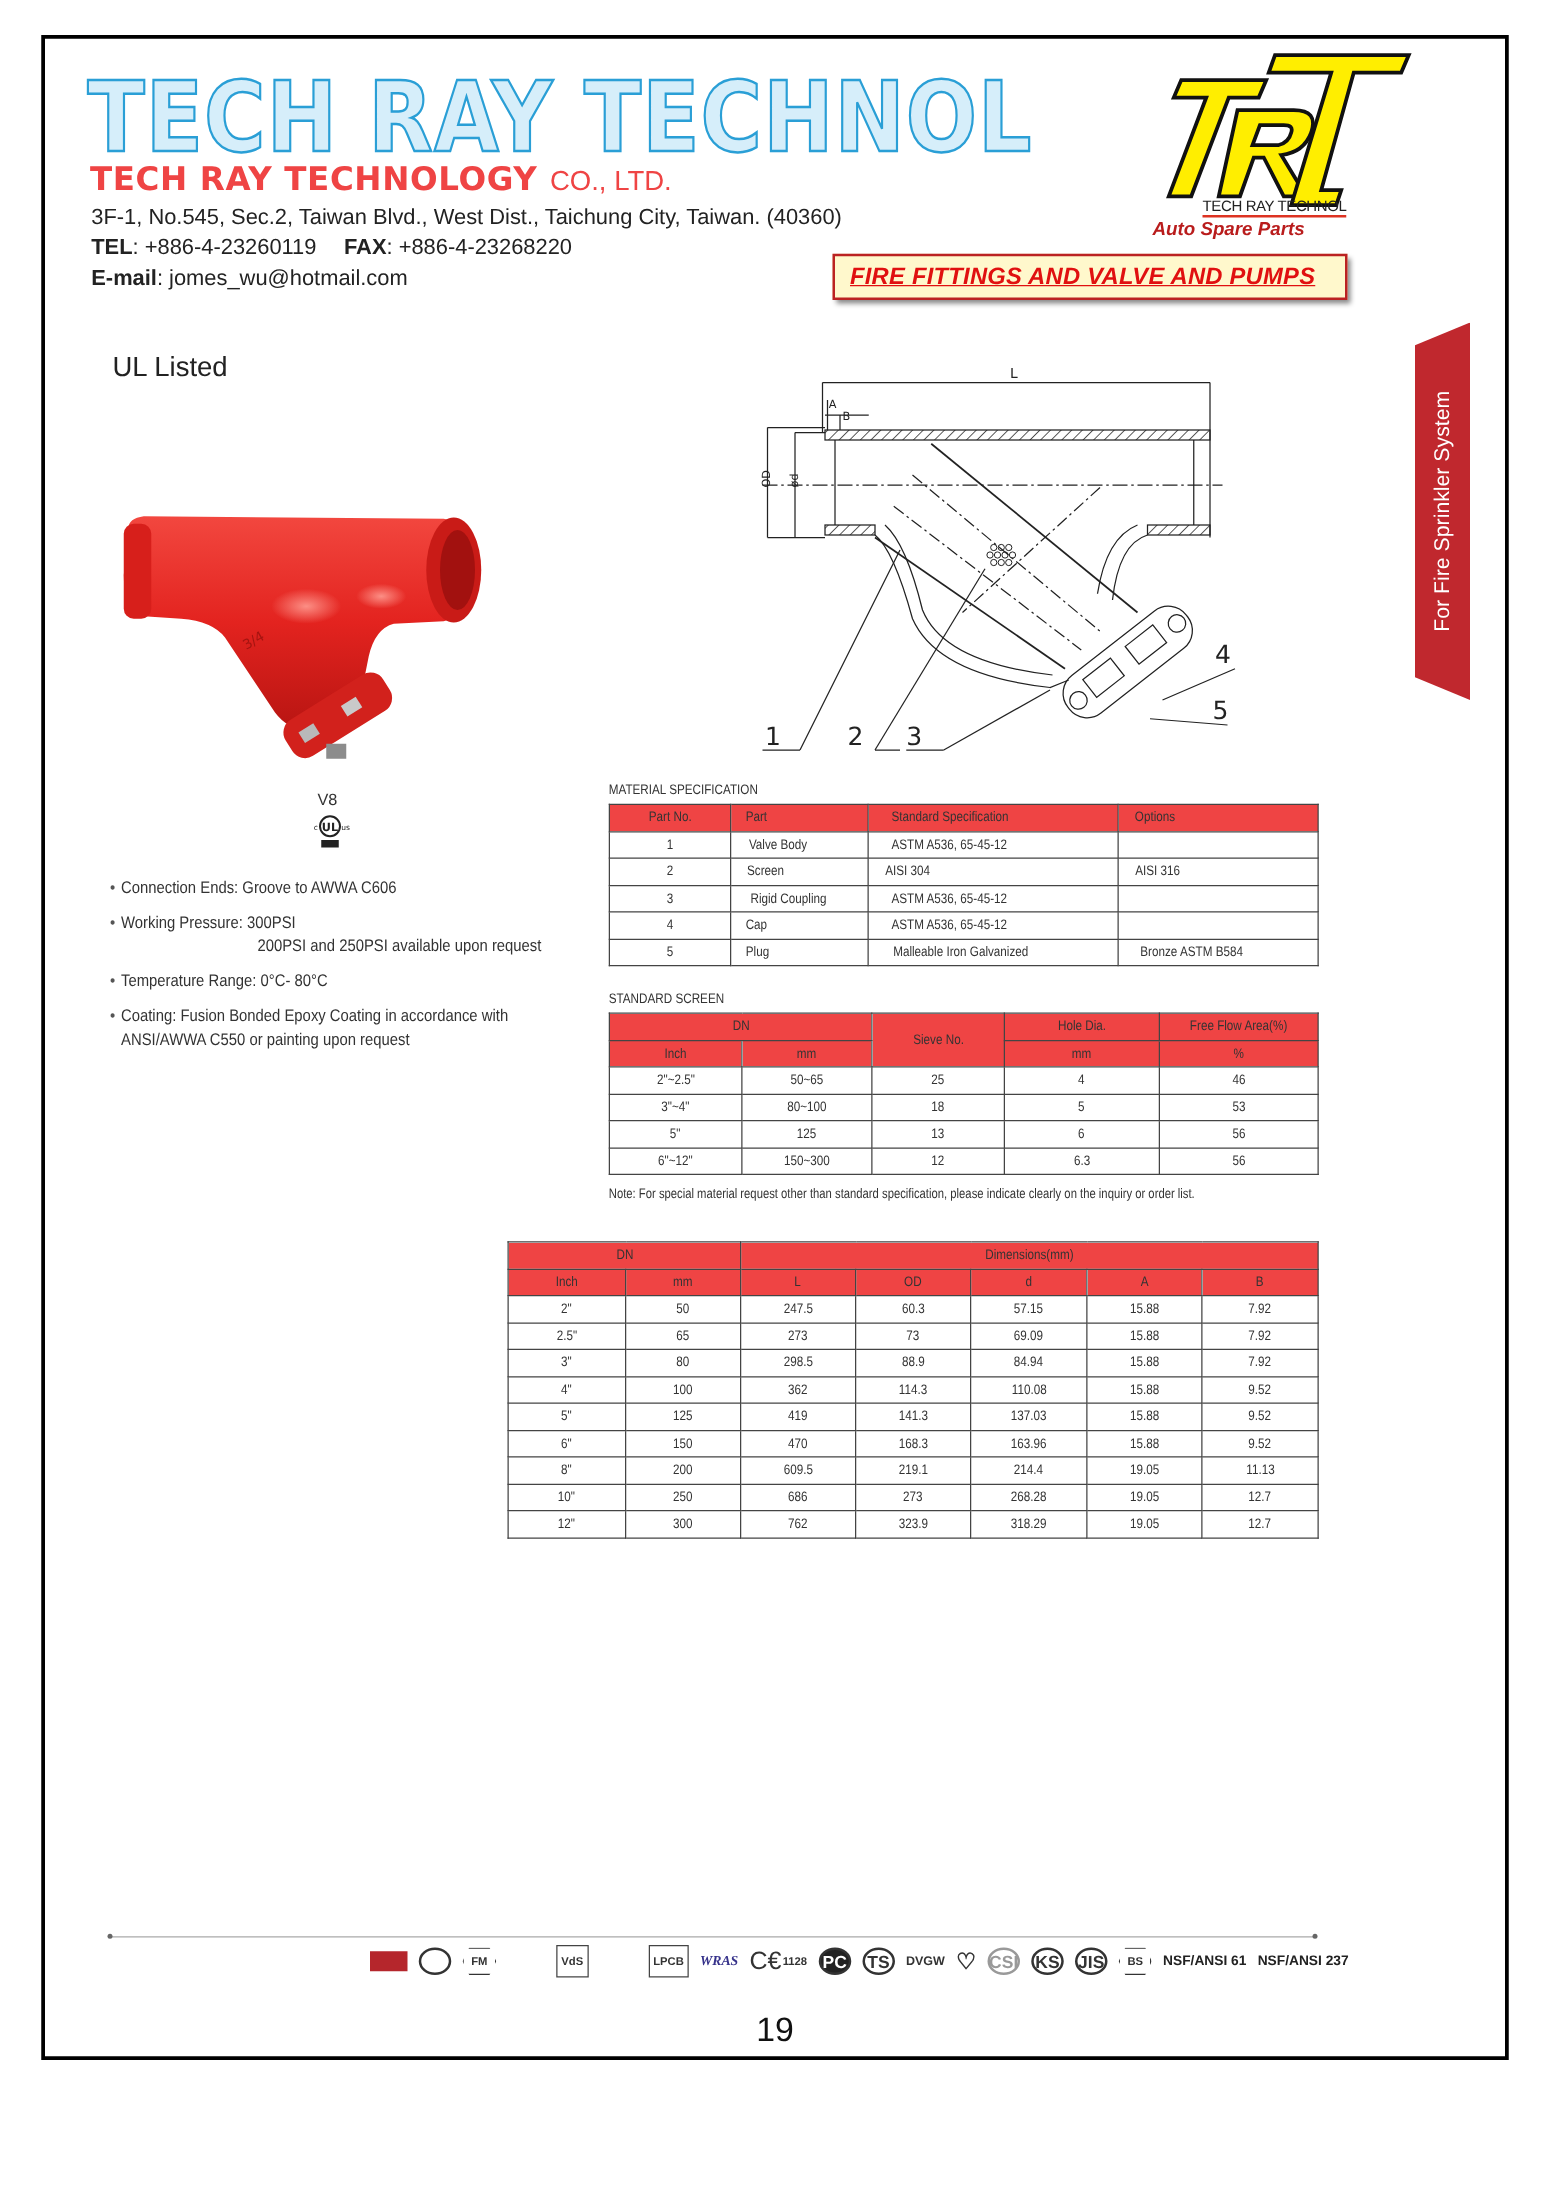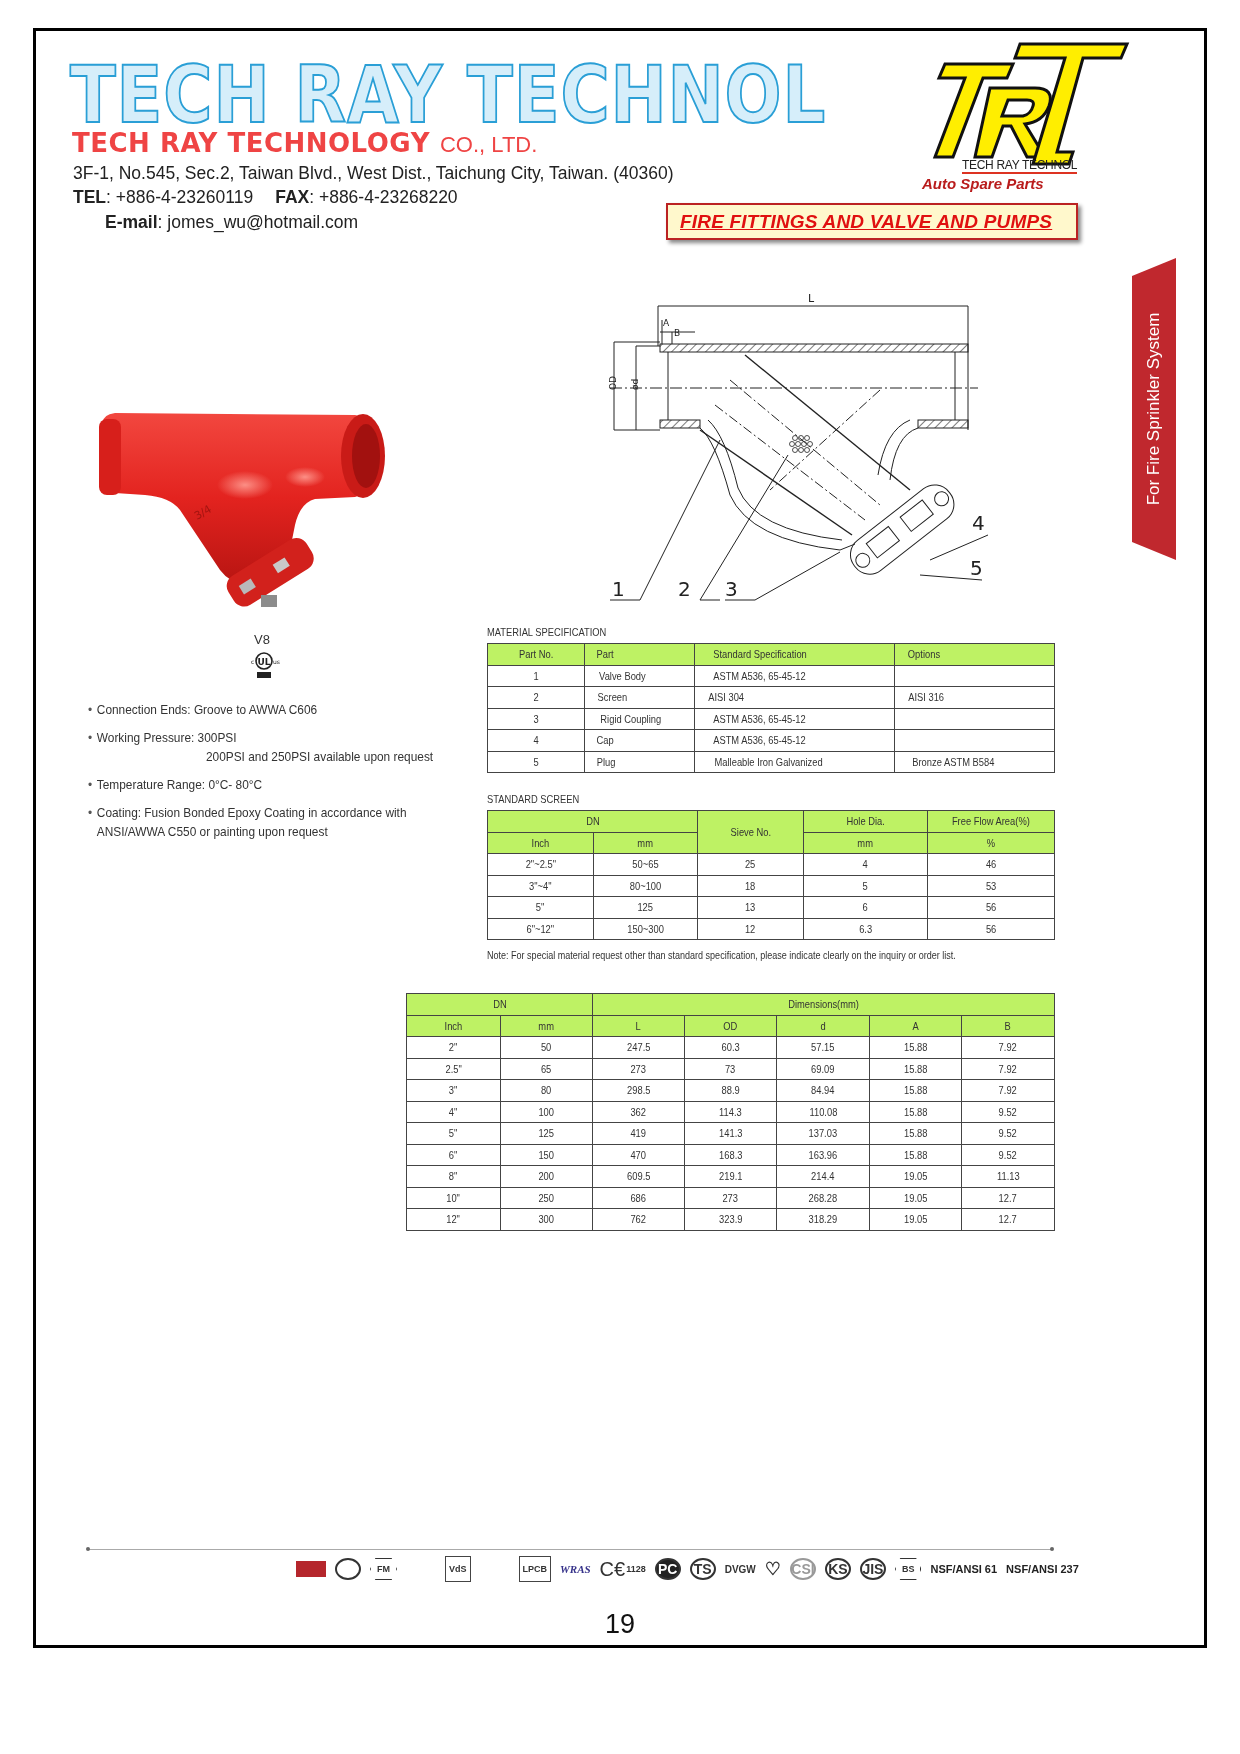--- a/index.html
+++ b/index.html
@@ -10,21 +10,21 @@
 
   
   .brand-big { position: absolute; left: 70px; top: 56px; font-family: "DejaVu Sans", sans-serif; font-size: 78px; font-weight: bold; letter-spacing: 1px; color: #d6eefa; -webkit-text-stroke: 2px #2a9fd6; transform: scaleX(0.86); transform-origin: left top; line-height: 1; }
   .brand-co { position: absolute; left: 72px; top: 128px; font-size: 26px; color: #ef4444; white-space: nowrap; }
   .brand-co b { font-family: "DejaVu Sans", sans-serif; font-weight: bold; letter-spacing: 0.5px; }
   .brand-co span { font-size: 22px; margin-left: 10px; }
   .contact { position: absolute; left: 73px; font-size: 17.5px; color: #222; white-space: nowrap; }
   .contact b { font-weight: bold; }
   .addr { top: 163px; }
   .tel { top: 187px; }
-  .mail { top: 212px; margin-left: 32px; }
+  .mail { top: 212px; }
   .tel .gap { display: inline-block; width: 22px; }
 
   
   .logo { position: absolute; left: 915px; top: 42px; width: 215px; height: 155px; }
   .logo-sub1 { position: absolute; left: 962px; top: 158px; font-size: 12px; color: #222; border-bottom: 2px solid #d32; padding-bottom: 0; white-space: nowrap; letter-spacing: -0.3px; }
   .logo-sub2 { position: absolute; left: 922px; top: 175px; font-size: 15px; font-weight: bold; font-style: italic; color: #b91c1c; white-space: nowrap; }
 
   .banner { position: absolute; left: 666px; top: 203px; width: 412px; height: 37px; background: #fff8cc; border: 2px solid #b22; box-shadow: 3px 3px 4px #888; display: flex; align-items: center; padding-left: 12px; }
   .banner span { color: #e01010; font-weight: bold; font-style: italic; font-size: 19px; text-decoration: underline; letter-spacing: 0.2px; white-space: nowrap; }
 
@@ -41,21 +41,21 @@
   .features li::before { content: "•"; position: absolute; left: 0; color: #555; }
   .features .indent { padding-left: 0; }
   .features .indent::before { content: ""; }
 
   .drawing { position: absolute; left: 580px; top: 290px; width: 420px; height: 320px; }
 
   
   .sec-label { position: absolute; font-size: 11px; color: #333; transform: scaleX(0.85); transform-origin: left top; white-space: nowrap; }
   table { position: absolute; border-collapse: collapse; font-size: 11px; color: #333; table-layout: fixed; }
   td, th { border: 1px solid #444; height: 21.5px; font-weight: normal; padding: 0 4px; white-space: nowrap; overflow: hidden; }
-  th { background: #bef264; }
+  th { background: #ef4444; }
   .mat td, .mat th { text-align: left; padding-left: 10px; }
   .mat td.c, .mat th.c { text-align: center; padding-left: 4px; }
   .scr td, .scr th, .dim td, .dim th { text-align: center; }
   .t-in { display: inline-block; transform: scaleX(0.85); }
 
   .note { position: absolute; left: 487px; top: 949px; font-size: 11px; color: #333; transform: scaleX(0.82); transform-origin: left top; white-space: nowrap; }
 
   
   .foot-line { position: absolute; left: 88px; top: 1549px; width: 965px; height: 1px; background: #aaa; }
   .foot-dot { position: absolute; width: 4px; height: 4px; border-radius: 50%; background: #666; top: 1547px; }
@@ -104,20 +104,21 @@
 
 <div class="banner">
   <span>FIRE FITTINGS AND VALVE AND PUMPS</span>
 </div>
 
 <div class="side-tab">
   <span>For Fire Sprinkler System</span>
 </div>
 
 <div class="title">
+  <div>UL Listed</div>
 </div>
 
 <svg class="photo" viewBox="0 0 330 240">
   <defs>
     <linearGradient id="redg" x1="0" y1="0" x2="0" y2="1">
       <stop offset="0" stop-color="#f2473f"></stop>
       <stop offset="0.5" stop-color="#e3231f"></stop>
       <stop offset="1" stop-color="#b81512"></stop>
     </linearGradient>
     <radialGradient id="shine" cx="0.5" cy="0.5" r="0.5">

